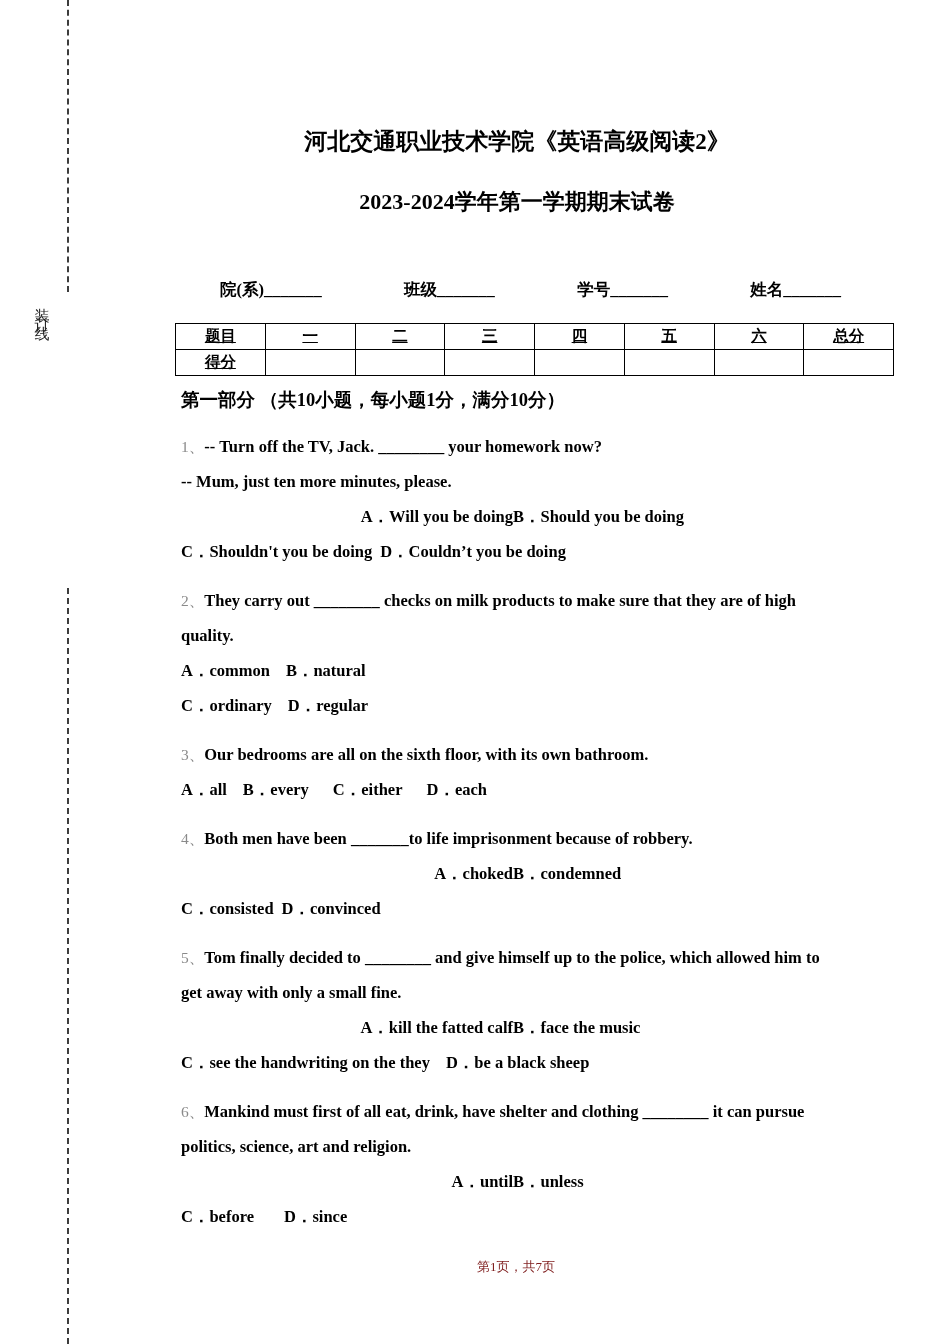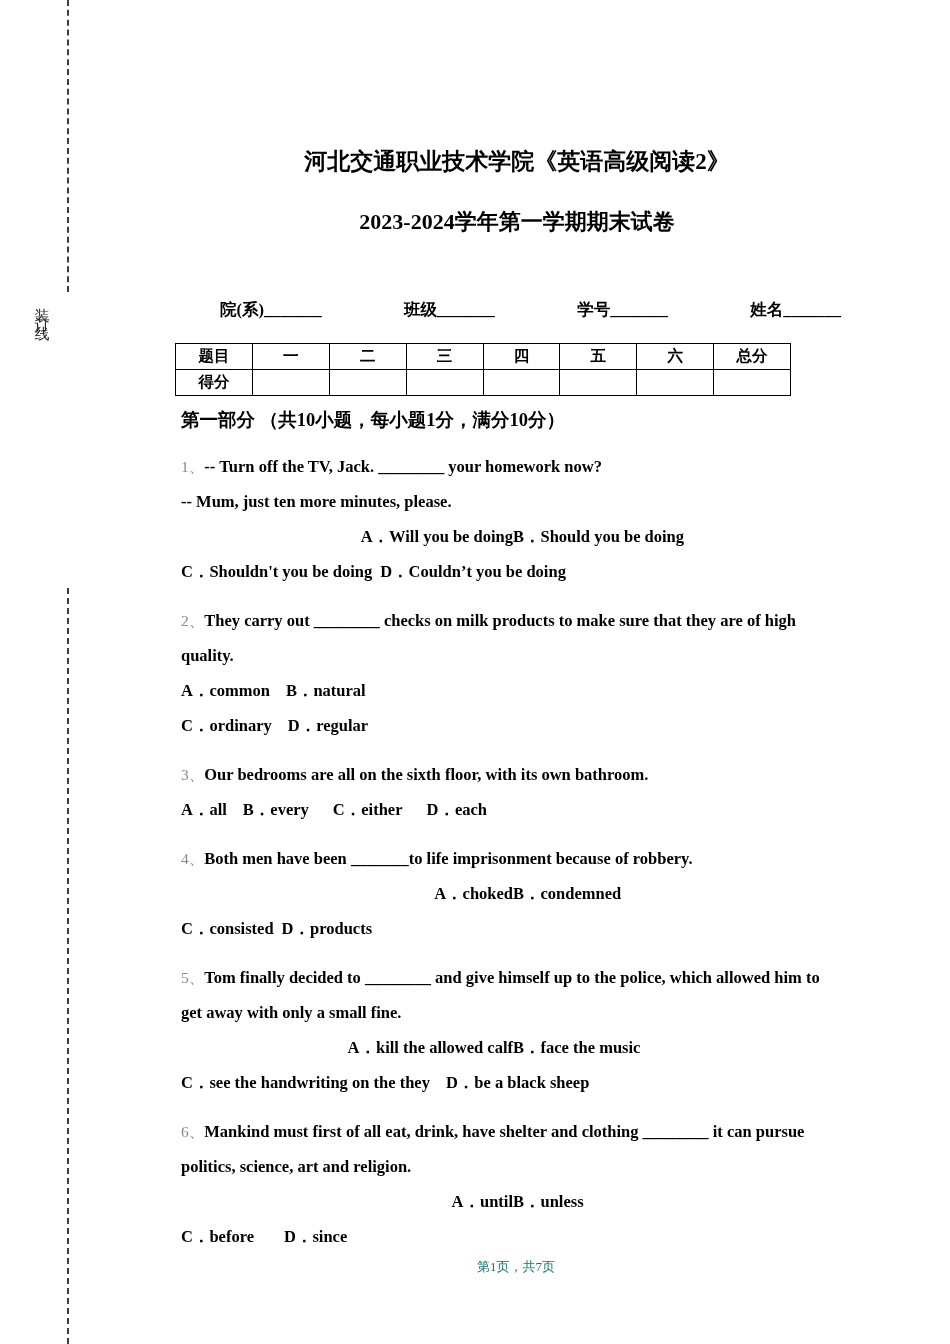--- a/index.html
+++ b/index.html
@@ -13,49 +13,49 @@
     overflow: hidden;
   }
   .dash { position: absolute; left: 67px; width: 0; border-left: 2px dashed #3c3c3c; }
   .dash-top { top: 0; height: 292px; }
   .dash-bottom { top: 588px; height: 756px; }
   .binding-text {
     position: absolute; left: 32px; top: 296px;
     writing-mode: vertical-rl; text-orientation: upright;
     font-size: 15px; letter-spacing: 9px; color: #222;
   }
-  .content { position: absolute; left: 181px; top: 0; width: 672px; padding-top: 126px; margin-top: 20px; }
+  .content { position: absolute; left: 181px; top: 0; width: 672px; padding-top: 126px; }
   .title { text-align: center; font-weight: bold; margin: 0; }
   .title1 { font-size: 23px; margin-bottom: 30px; }
   .title2 { font-size: 22px; margin-bottom: 62px; }
   .info-row {
     display: flex; justify-content: space-between;
     width: 644px; margin-left: 16px; margin-bottom: 22px;
     font-size: 16.5px; font-weight: bold; padding-left: 23px;
   }
-  .score-table { border-collapse: collapse; table-layout: fixed; width: 616px; margin-left: -6px; }
+  .score-table { border-collapse: collapse; table-layout: fixed; width: 719px; margin-left: -6px; text-decoration: underline; }
   .score-table td {
     border: 1.6px solid #000; height: 26px; padding: 0;
     text-align: center; font-weight: bold; font-size: 15.5px;
   }
   .section-title { font-size: 18.5px; font-weight: bold; margin: 9px 0 0; line-height: 30px; }
   .question { margin-top: 14px; }
   .qline {
     margin: 0; line-height: 35px; font-size: 16.5px; font-weight: bold;
     white-space: nowrap;
   }
   .qnum { color: #8a8a8a; font-weight: normal; font-size: 15.5px; }
   .colA { display: inline-block; width: 332px; text-align: right; }
   .mr8  { margin-right: 8px; }
   .mr16 { margin-right: 16px; }
   .mr24 { margin-right: 24px; text-align: center; }
   .mr30 { margin-right: 30px; }
   .footer {
     position: absolute; left: 181px; width: 670px; bottom: 68px;
-    text-align: center; font-size: 13px; color: #0f766e;
+    text-align: center; font-size: 13px; color: #7f1d1d;
   }
 </style>
 </head>
 <body>
 
 <div>
 
   <div class="dash dash-top"></div>
   <div class="binding-text">装订线</div>
   <div class="dash dash-bottom"></div>
@@ -114,27 +114,27 @@
     </div>
 
     <div class="question">
       <p class="qline"><span class="qnum">3、</span><span>Our bedrooms are all on the sixth floor, with its own bathroom.</span></p>
       <p class="qline"><span class="mr16">A．all</span><span class="mr24">B．every</span><span class="mr24">C．either</span><span>D．each</span></p>
     </div>
 
     <div class="question">
       <p class="qline"><span class="qnum">4、</span><span>Both men have been _______to life imprisonment because of robbery.</span></p>
       <p class="qline"><span class="colA">A．choked</span><span>B．condemned</span></p>
-      <p class="qline"><span class="mr8">C．consisted</span><span>D．products</span></p>
+      <p class="qline"><span class="mr8">C．consisted</span><span>D．convinced</span></p>
     </div>
 
     <div class="question">
       <p class="qline"><span class="qnum">5、</span><span>Tom finally decided to ________ and give himself up to the police, which allowed him to</span></p>
       <p class="qline"><span>get away with only a small fine.</span></p>
-      <p class="qline"><span class="colA">A．kill the allowed calf</span><span>B．face the music</span></p>
+      <p class="qline"><span class="colA">A．kill the fatted calf</span><span>B．face the music</span></p>
       <p class="qline"><span class="mr16">C．see the handwriting on the they</span><span>D．be a black sheep</span></p>
     </div>
 
     <div class="question">
       <p class="qline"><span class="qnum">6、</span><span>Mankind must first of all eat, drink, have shelter and clothing ________ it can pursue</span></p>
       <p class="qline"><span>politics, science, art and religion.</span></p>
       <p class="qline"><span class="colA">A．until</span><span>B．unless</span></p>
       <p class="qline"><span class="mr30">C．before</span><span>D．since</span></p>
     </div>
 

